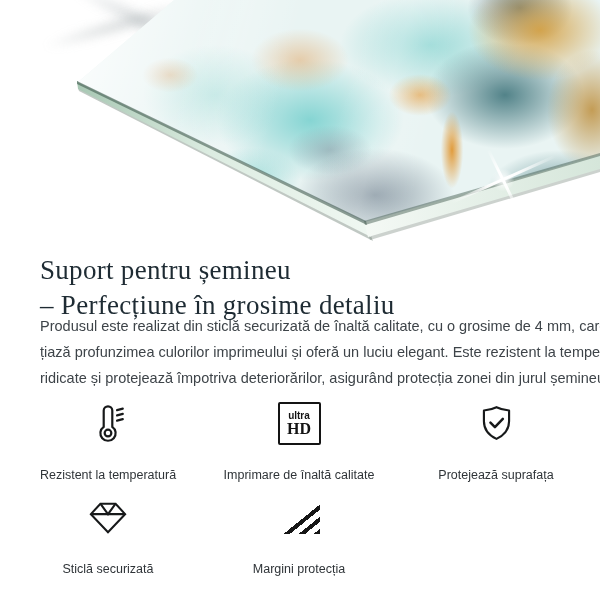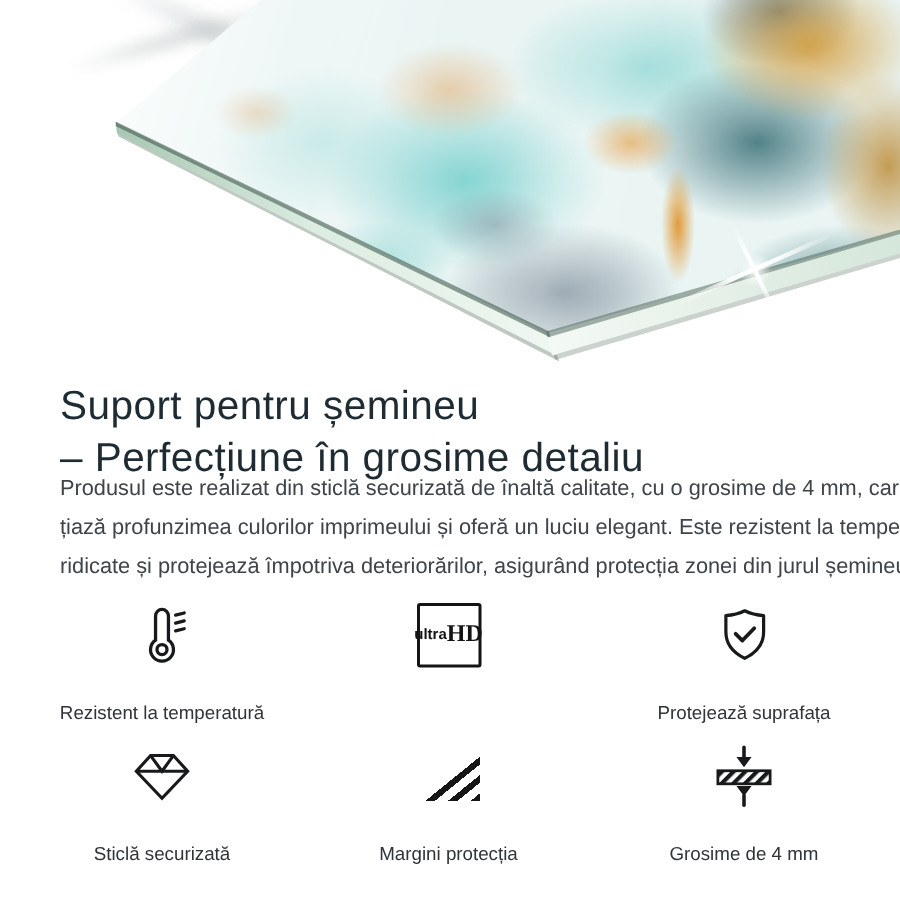--- a/index.html
+++ b/index.html
@@ -56,37 +56,37 @@
 
   .sparkle{position:absolute;left:458px;top:135px;width:90px;height:90px;
     background:radial-gradient(circle 16px at 50% 50%,rgba(255,255,255,1),rgba(255,255,255,0) 72%);}
   .sparkle::before,.sparkle::after{content:"";position:absolute;border-radius:2px;
     background:linear-gradient(90deg,rgba(255,255,255,0),rgba(255,255,255,.95) 35%,#fff 50%,rgba(255,255,255,.95) 65%,rgba(255,255,255,0));}
   .sparkle::before{left:-12px;top:43px;width:114px;height:3px;transform:rotate(-24deg);}
   .sparkle::after{left:12px;top:43px;width:66px;height:2.5px;transform:rotate(64deg);}
 
   
   .title{position:absolute;left:40px;top:232px;
-    font-family:Liberation Sans, sans-serif;
+    font-family:Liberation Serif, serif;
     font-size:27px;line-height:35px;font-weight:400;letter-spacing:.3px;color:#1e2b33;margin-top:21px;}
   .title span{display:block;}
 
   .desc{position:absolute;left:40px;top:313px;width:545px;
     font-size:14.5px;line-height:26px;color:#3e4449;}
   .desc span{display:block;white-space:nowrap;}
 
   
   .features{position:absolute;left:40px;top:400px;display:grid;
     grid-template-columns:136px 246px 148px;row-gap:12px;}
   .feature{display:flex;flex-direction:column;align-items:center;}
   .icon-box{height:46px;display:flex;align-items:center;justify-content:center;}
   .feature-label{margin-top:22px;font-size:12.5px;color:#2f3438;white-space:nowrap;}
 
   .uhd{width:39px;height:39px;border:2.5px solid #141414;border-radius:2px;
-    display:flex;flex-direction:row;align-items:center;justify-content:center;}
+    display:flex;flex-direction:column;align-items:center;justify-content:center;}
   .uhd-top{font-size:10px;font-weight:bold;line-height:11px;color:#141414;}
   .uhd-bottom{font-size:16px;font-weight:bold;line-height:16px;color:#141414;font-family:Liberation Serif, serif;}
 
   .stripes{width:42px;height:34px;clip-path:polygon(0 100%,100% 0,100% 100%);
     background:repeating-linear-gradient(321deg,#161616 0 4px,rgba(0,0,0,0) 4px 9.5px);}
 
   svg{display:block;}
 </style>
 </head>
 <body>
@@ -128,20 +128,21 @@
     <div class="feature-label">Rezistent la temperatură</div>
   </div>
 
   <div class="feature">
     <div class="icon-box">
       <div class="uhd">
         <div class="uhd-top">ultra</div>
         <div class="uhd-bottom">HD</div>
       </div>
     </div>
+    <div class="feature-label">Imprimare de înaltă calitate</div>
   </div>
 
   <div class="feature">
     <div class="icon-box">
       <svg width="41" height="41" viewBox="0 0 44 44" fill="none" stroke="#17191a" stroke-width="2.3" stroke-linecap="round" stroke-linejoin="round">
         <path d="M22 4.5 C26 6.5 30.5 7.6 35.5 8 V19.5 C35.5 28.5 30.2 34.6 22 38.5 C13.8 34.6 8.5 28.5 8.5 19.5 V8 C13.5 7.6 18 6.5 22 4.5 Z"></path>
         <path d="M15.5 21 l4.8 4.8 L28.8 17" stroke-width="2.7"></path>
       </svg>
     </div>
     <div class="feature-label">Protejează suprafața</div>
@@ -158,31 +159,14 @@
     <div class="feature-label">Sticlă securizată</div>
   </div>
 
   <div class="feature">
     <div class="icon-box">
       <div class="stripes"></div>
     </div>
     <div class="feature-label">Margini protecția</div>
   </div>
 
-  <div class="feature">
-    <div class="icon-box">
-      <svg width="44" height="43" viewBox="0 0 48 46">
-        <defs>
-          <pattern id="hx" width="6" height="6" patternUnits="userSpaceOnUse" patternTransform="rotate(45)">
-            <rect x="0" y="0" width="3" height="6" fill="#17191a"></rect>
-          </pattern>
-        </defs>
-        <rect x="5" y="19" width="38" height="9.5" fill="url(#hx)" stroke="#17191a" stroke-width="2"></rect>
-        <path d="M24 2 v7" stroke="#17191a" stroke-width="2.6" stroke-linecap="round"></path>
-        <path d="M18.5 9 h11 L24 16.5 Z" fill="#17191a"></path>
-        <path d="M24 44 v-7" stroke="#17191a" stroke-width="2.6" stroke-linecap="round"></path>
-        <path d="M18.5 37.5 h11 L24 30 Z" fill="#17191a" transform="rotate(180 24 33.75)"></path>
-      </svg>
-    </div>
-    <div class="feature-label">Grosime de 4 mm</div>
-  </div>
 
 </div>
 
 </body></html>

